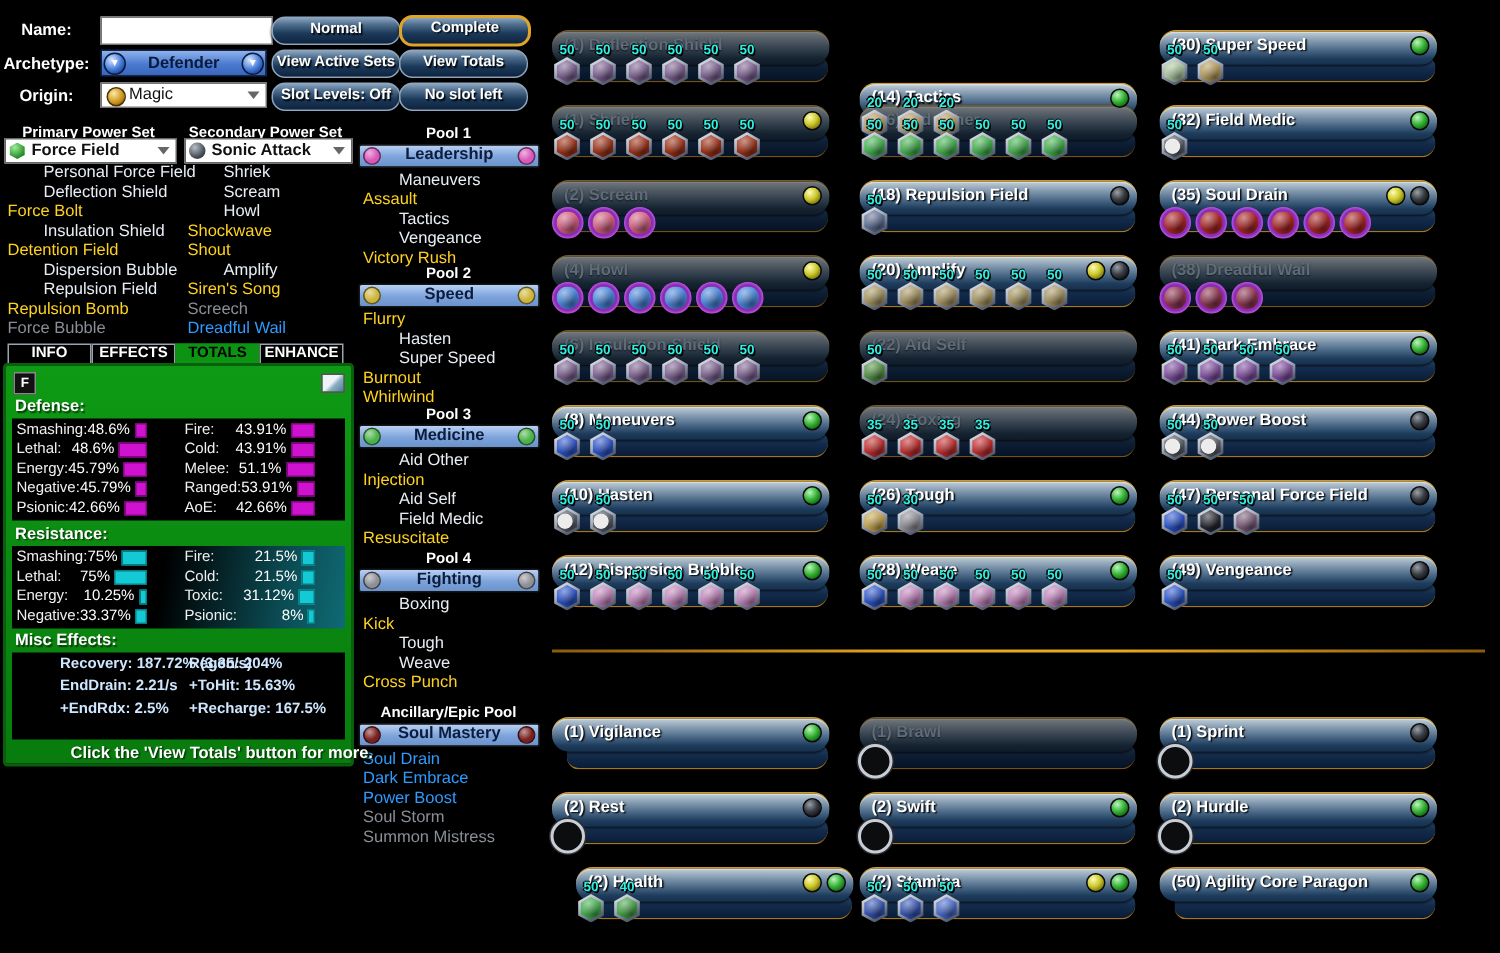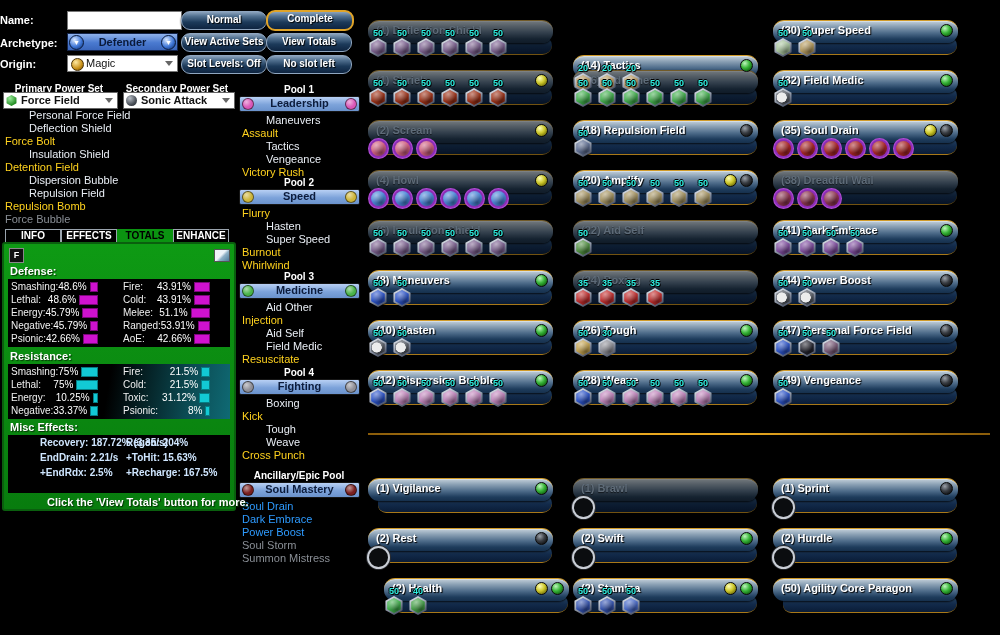--- a/index.html
+++ b/index.html
@@ -1,21 +1,21 @@
 <!DOCTYPE html>
 <html><head>
 <meta charset="utf-8">
 <style>
   html,body{margin:0;padding:0;background:#000;}
   body{width:1000px;height:635px;position:relative;overflow:hidden;
        font-family:"Liberation Sans",sans-serif;-webkit-font-smoothing:antialiased;}
   #app{position:absolute;inset:0;}
 
   
-  .flabel{position:absolute;width:62px;text-align:left;font:bold 11px "Liberation Sans",sans-serif;
+  .flabel{position:absolute;width:62px;text-align:center;font:bold 11px "Liberation Sans",sans-serif;
           color:#fff;text-shadow:1px 1px 1px #000;}
   .finput{position:absolute;left:67px;width:109px;background:#fff;border:1px solid #777;font:11px "Liberation Sans",sans-serif;}
   #name-input{top:11px;height:15px;}
   #at-select{position:absolute;left:67px;top:33px;width:109px;height:16px;border:1px solid #15254a;
      background:linear-gradient(180deg,#8fb2ec,#4a7ad0 55%,#3a66bc);text-align:center;
      font:bold 11px/16px "Liberation Sans",sans-serif;color:#0a1a3a;cursor:pointer;}
   .aticon{position:absolute;top:1px;width:13px;height:13px;border-radius:50%;
      background:radial-gradient(circle at 35% 30%,#d8e8ff,#3f77d8 55%,#10306e 95%);
      border:1px solid #0a1a3a;color:#fff;font:bold 7px/13px "Liberation Sans",sans-serif;text-align:center;}
   #origin-select{position:absolute;left:67px;top:55px;width:109px;height:15px;background:#fff;border:1px solid #777;cursor:pointer;}
@@ -161,20 +161,31 @@
       <div class="pw taken">Personal Force Field</div>
       <div class="pw taken">Deflection Shield</div>
       <div class="pw available">Force Bolt</div>
       <div class="pw taken">Insulation Shield</div>
       <div class="pw available">Detention Field</div>
       <div class="pw taken">Dispersion Bubble</div>
       <div class="pw taken">Repulsion Field</div>
       <div class="pw available">Repulsion Bomb</div>
       <div class="pw locked">Force Bubble</div>
     </div>
+  <div class="plist" style="left:125px" id="secondary-list">
+      <div class="pw taken">Shriek</div>
+      <div class="pw taken">Scream</div>
+      <div class="pw taken">Howl</div>
+      <div class="pw available">Shockwave</div>
+      <div class="pw available">Shout</div>
+      <div class="pw taken">Amplify</div>
+      <div class="pw available">Siren's Song</div>
+      <div class="pw locked">Screech</div>
+      <div class="pw epic">Dreadful Wail</div>
+    </div>
 
   <div id="pools">
       <div class="pool-h" style="top: 84px;">Pool 1</div>
       <div class="pool-bar" style="top: 96px;">Leadership<div class="pool-ic" style="left: 2px; background: radial-gradient(circle at 35% 30%, rgba(255, 255, 255, 0.55), rgba(255, 255, 255, 0) 55%), rgb(217, 87, 184);"></div><div class="pool-ic" style="right: 2px; background: radial-gradient(circle at 35% 30%, rgba(255, 255, 255, 0.55), rgba(255, 255, 255, 0) 55%), rgb(217, 87, 184);"></div></div>
       <div class="pool-list" style="top: 114px;">
         <div class="pw taken">Maneuvers</div>
         <div class="pw available">Assault</div>
         <div class="pw taken">Tactics</div>
         <div class="pw taken">Vengeance</div>
         <div class="pw available">Victory Rush</div>

